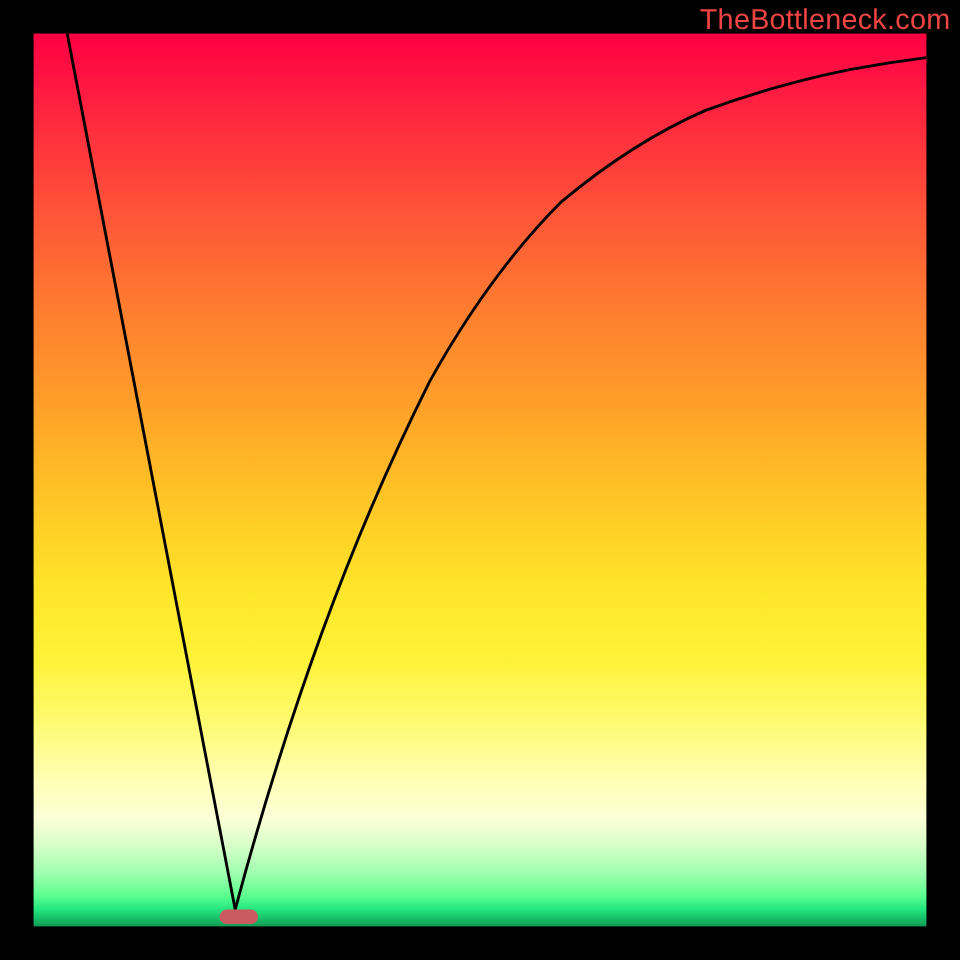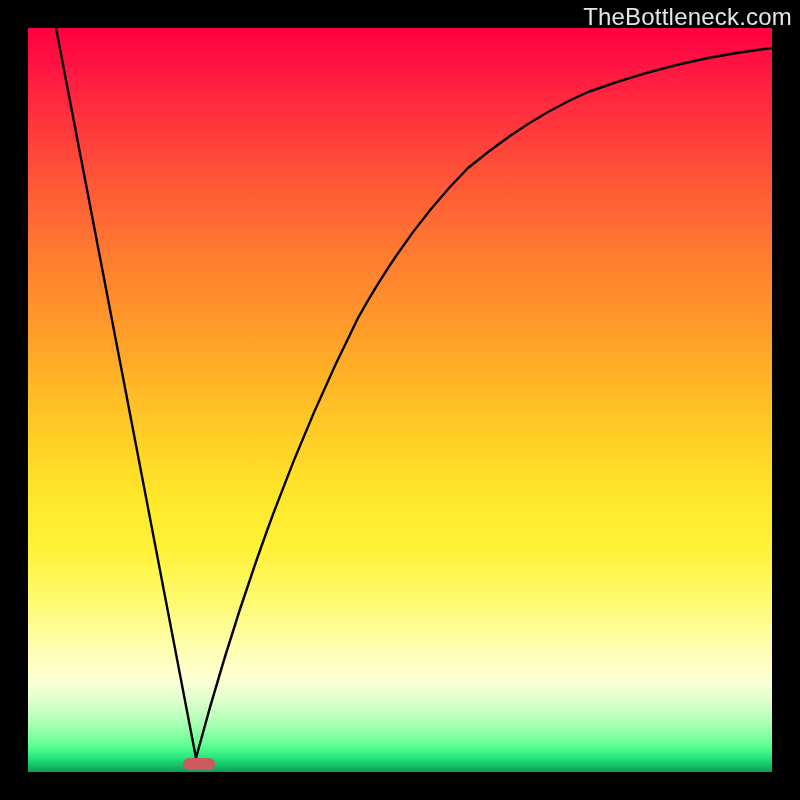--- a/index.html
+++ b/index.html
@@ -55,21 +55,21 @@
   }
   .bottom-marker {
     position: absolute;
     background: #cb5b60;
     border-radius: 6px;
   }
   .attribution {
     position: absolute;
     top: 3px;
     right: 8px;
-    color: #e5e5e5;
+    color: #ef4444;
     font-size: 24px;
     font-weight: 500;
     letter-spacing: 0.2px;
     user-select: none;
   }
 </style>
 </head>
 <body>
 
 <div class="stage">

